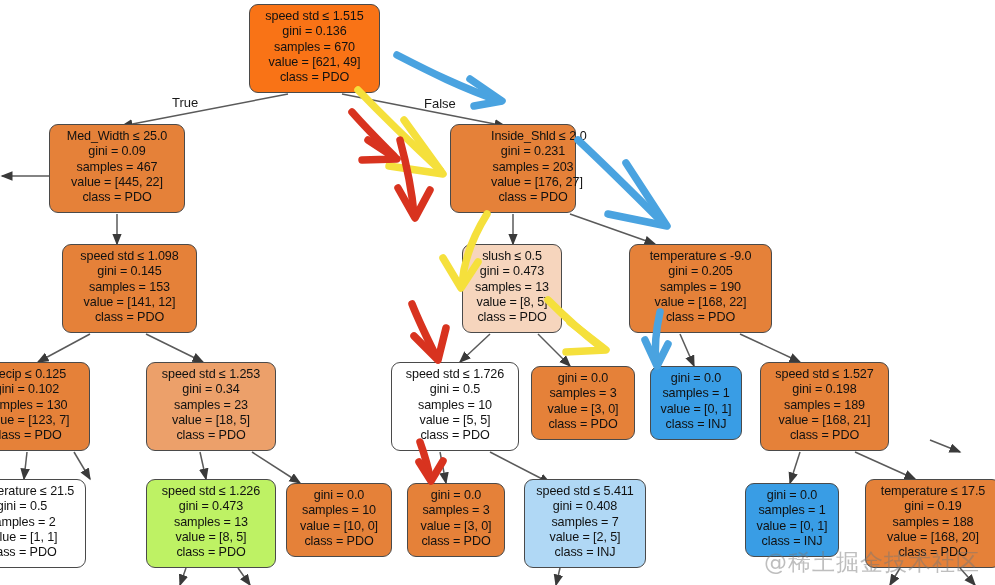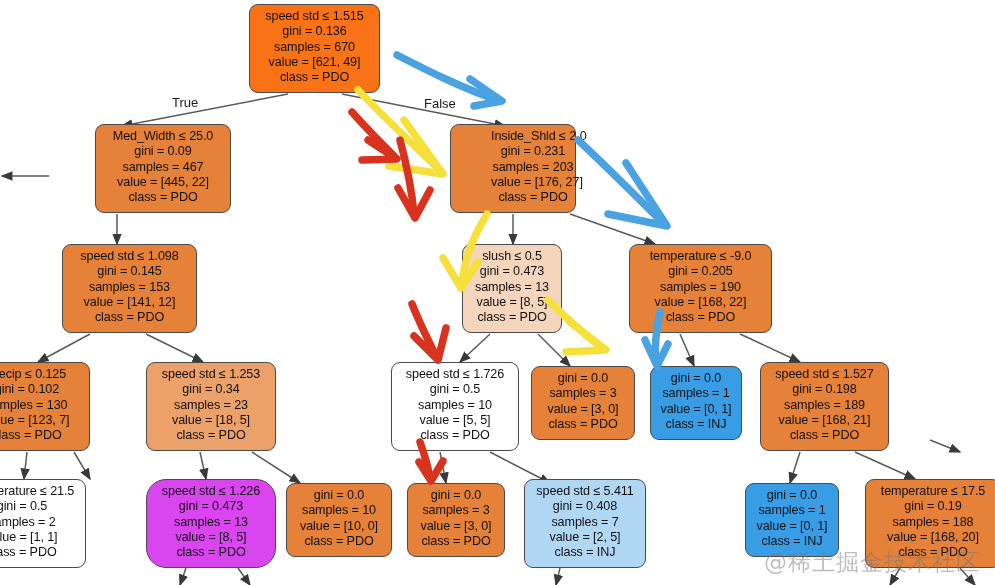--- a/index.html
+++ b/index.html
@@ -132,21 +132,21 @@
   </svg>
 
   <div id="node-layer">
       <div class="node" style="left: 249px; top: 4px; width: 131px; height: 89px; background: #f97316;">
         <span class="ln">speed std ≤ 1.515</span>
         <span class="ln">gini = 0.136</span>
         <span class="ln">samples = 670</span>
         <span class="ln">value = [621, 49]</span>
         <span class="ln">class = PDO</span>
       </div>
-      <div class="node" style="left: 49px; top: 124px; width: 136px; height: 89px; background: rgb(229, 129, 57); margin-left: 46px;">
+      <div class="node" style="left: 49px; top: 124px; width: 136px; height: 89px; background: rgb(229, 129, 57);">
         <span class="ln">Med_Width ≤ 25.0</span>
         <span class="ln">gini = 0.09</span>
         <span class="ln">samples = 467</span>
         <span class="ln">value = [445, 22]</span>
         <span class="ln">class = PDO</span>
       </div>
       <div class="node" style="left: 450px; top: 124px; width: 126px; height: 89px; background: rgb(229, 129, 57); padding-left: 40px;">
         <span class="ln">Inside_Shld ≤ 2.0</span>
         <span class="ln">gini = 0.231</span>
         <span class="ln">samples = 203</span>
@@ -214,21 +214,21 @@
         <span class="ln">value = [168, 21]</span>
         <span class="ln">class = PDO</span>
       </div>
       <div class="node" style="left: -42px; top: 479px; width: 128px; height: 89px; background: rgb(255, 255, 255);">
         <span class="ln">temperature ≤ 21.5</span>
         <span class="ln">gini = 0.5</span>
         <span class="ln">samples = 2</span>
         <span class="ln">value = [1, 1]</span>
         <span class="ln">class = PDO</span>
       </div>
-      <div class="node" style="left: 146px; top: 479px; width: 130px; height: 89px; background: #d946ef; border-radius: 20px;">
+      <div class="node" style="left: 146px; top: 479px; width: 130px; height: 89px; background: #bef264;">
         <span class="ln">speed std ≤ 1.226</span>
         <span class="ln">gini = 0.473</span>
         <span class="ln">samples = 13</span>
         <span class="ln">value = [8, 5]</span>
         <span class="ln">class = PDO</span>
       </div>
       <div class="node" style="left: 286px; top: 483px; width: 106px; height: 74px; background: rgb(229, 129, 57);">
         <span class="ln">gini = 0.0</span>
         <span class="ln">samples = 10</span>
         <span class="ln">value = [10, 0]</span>

